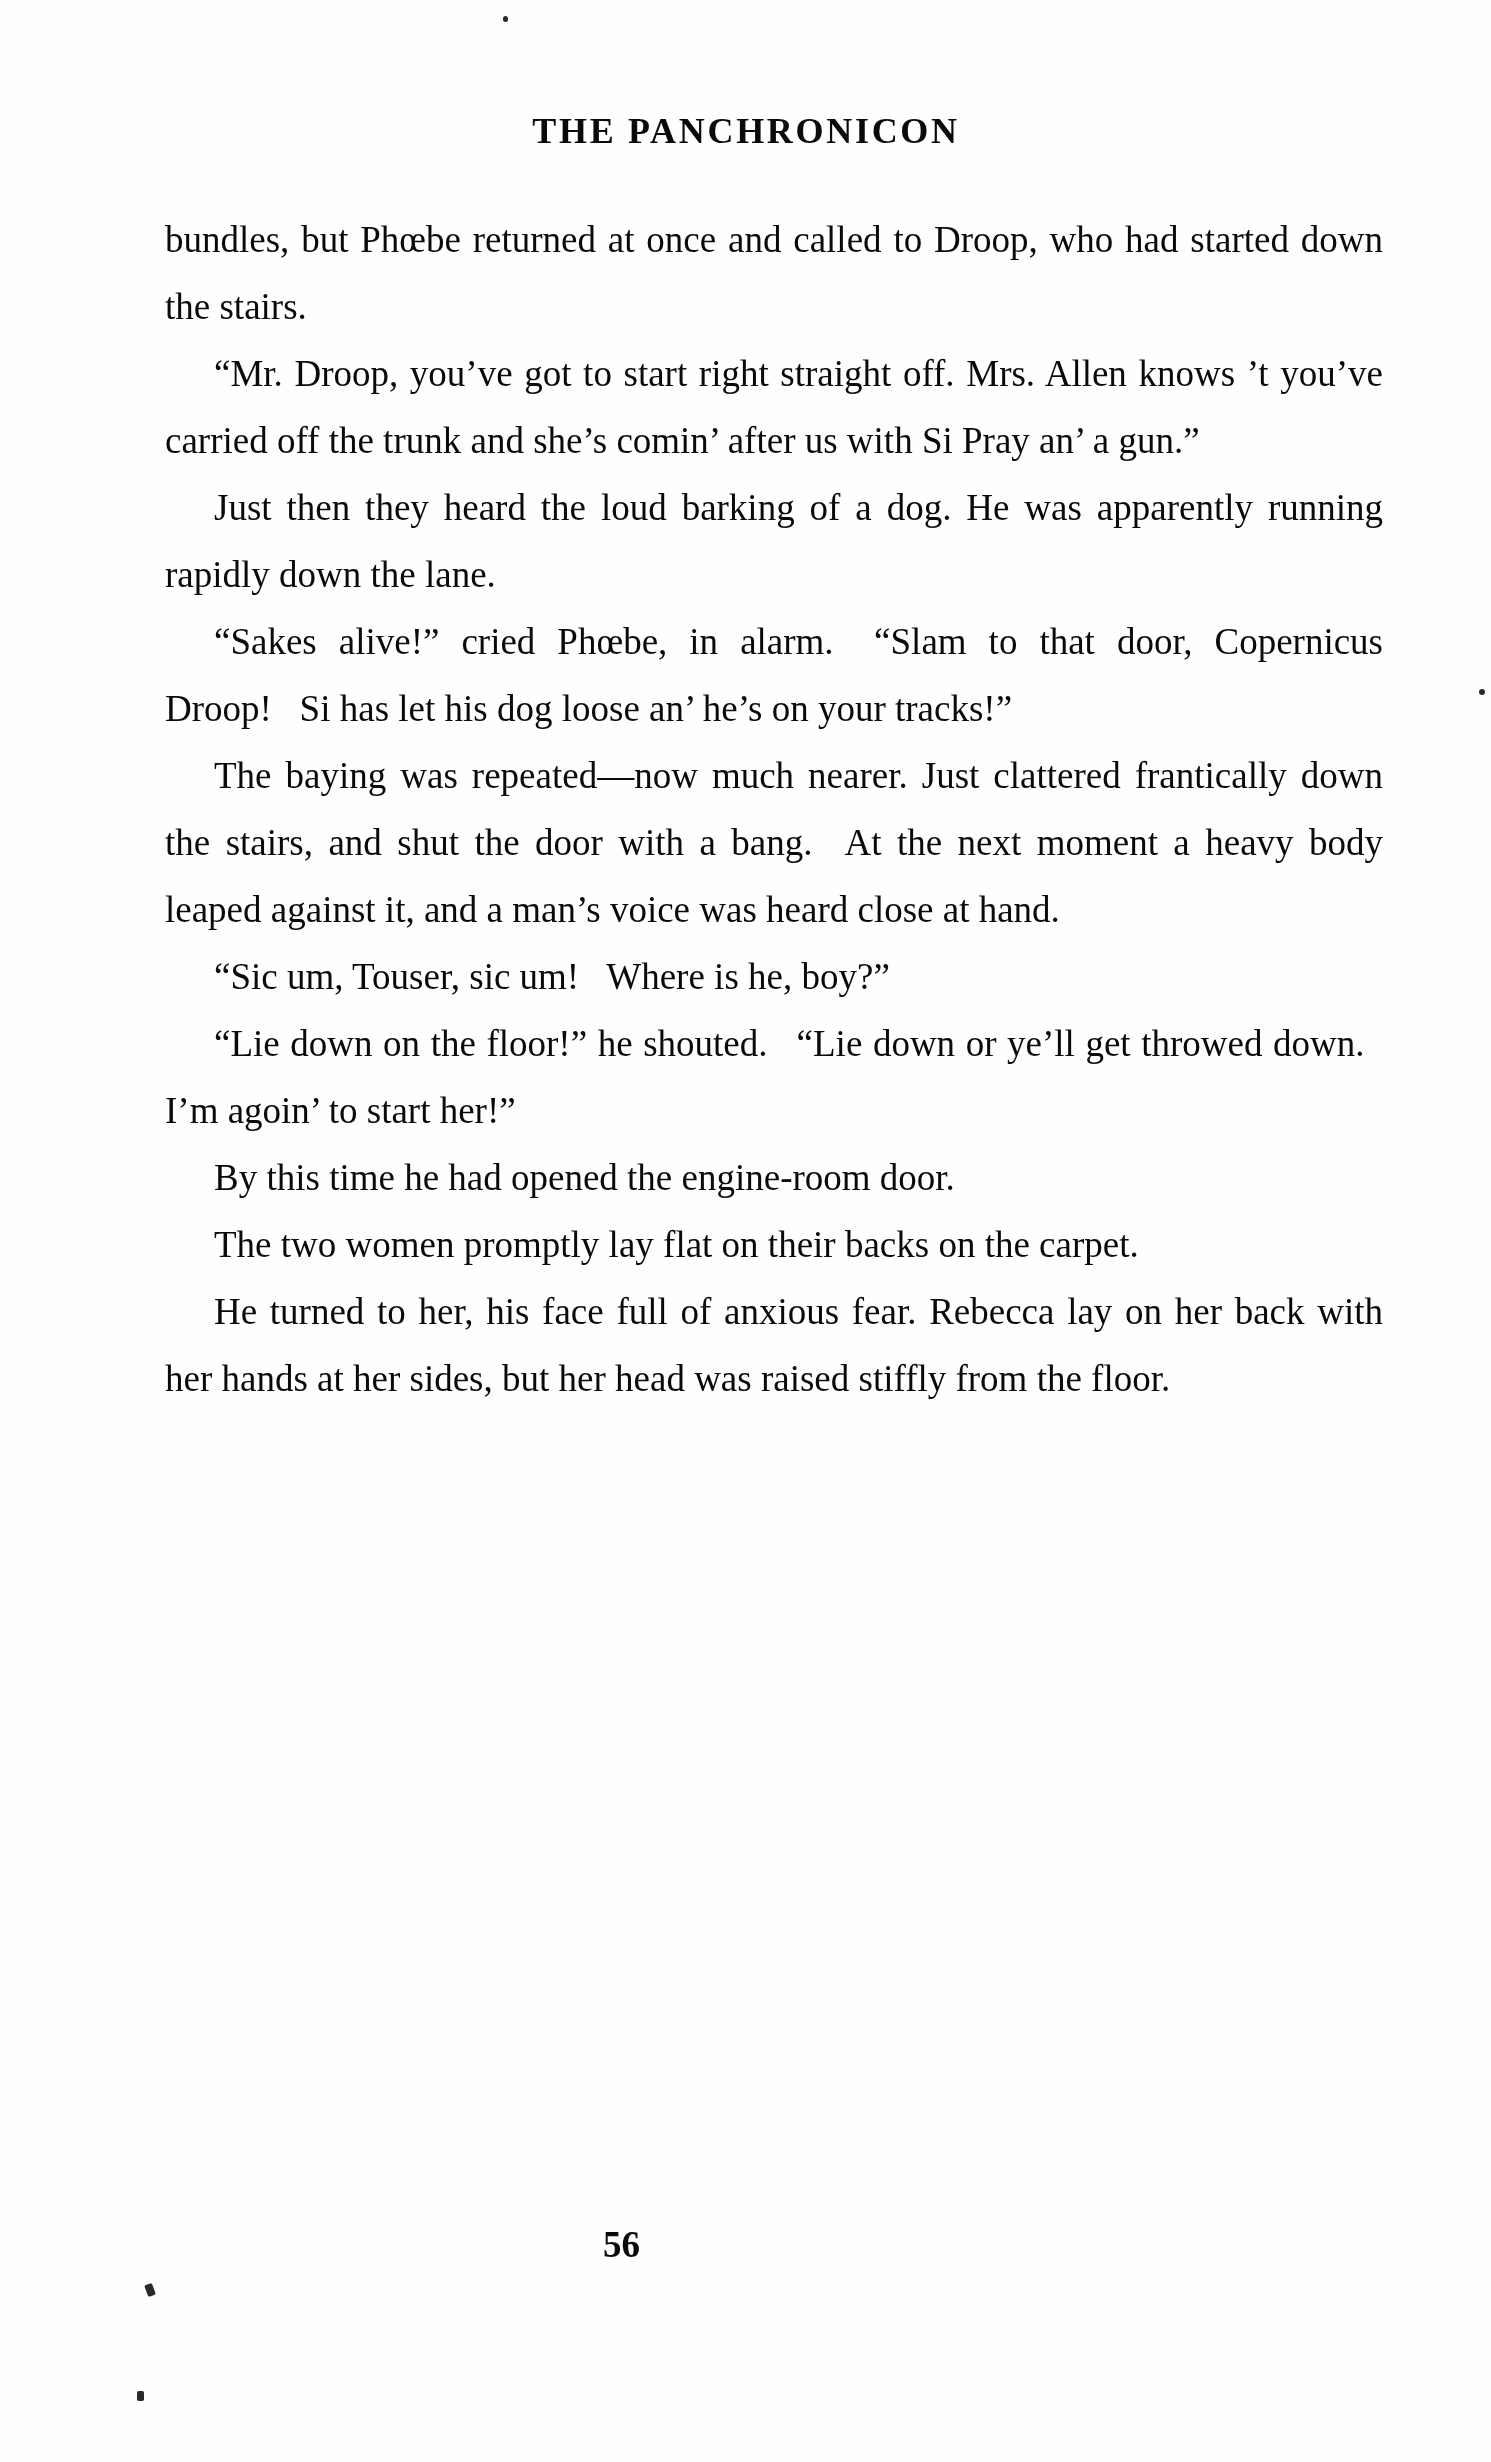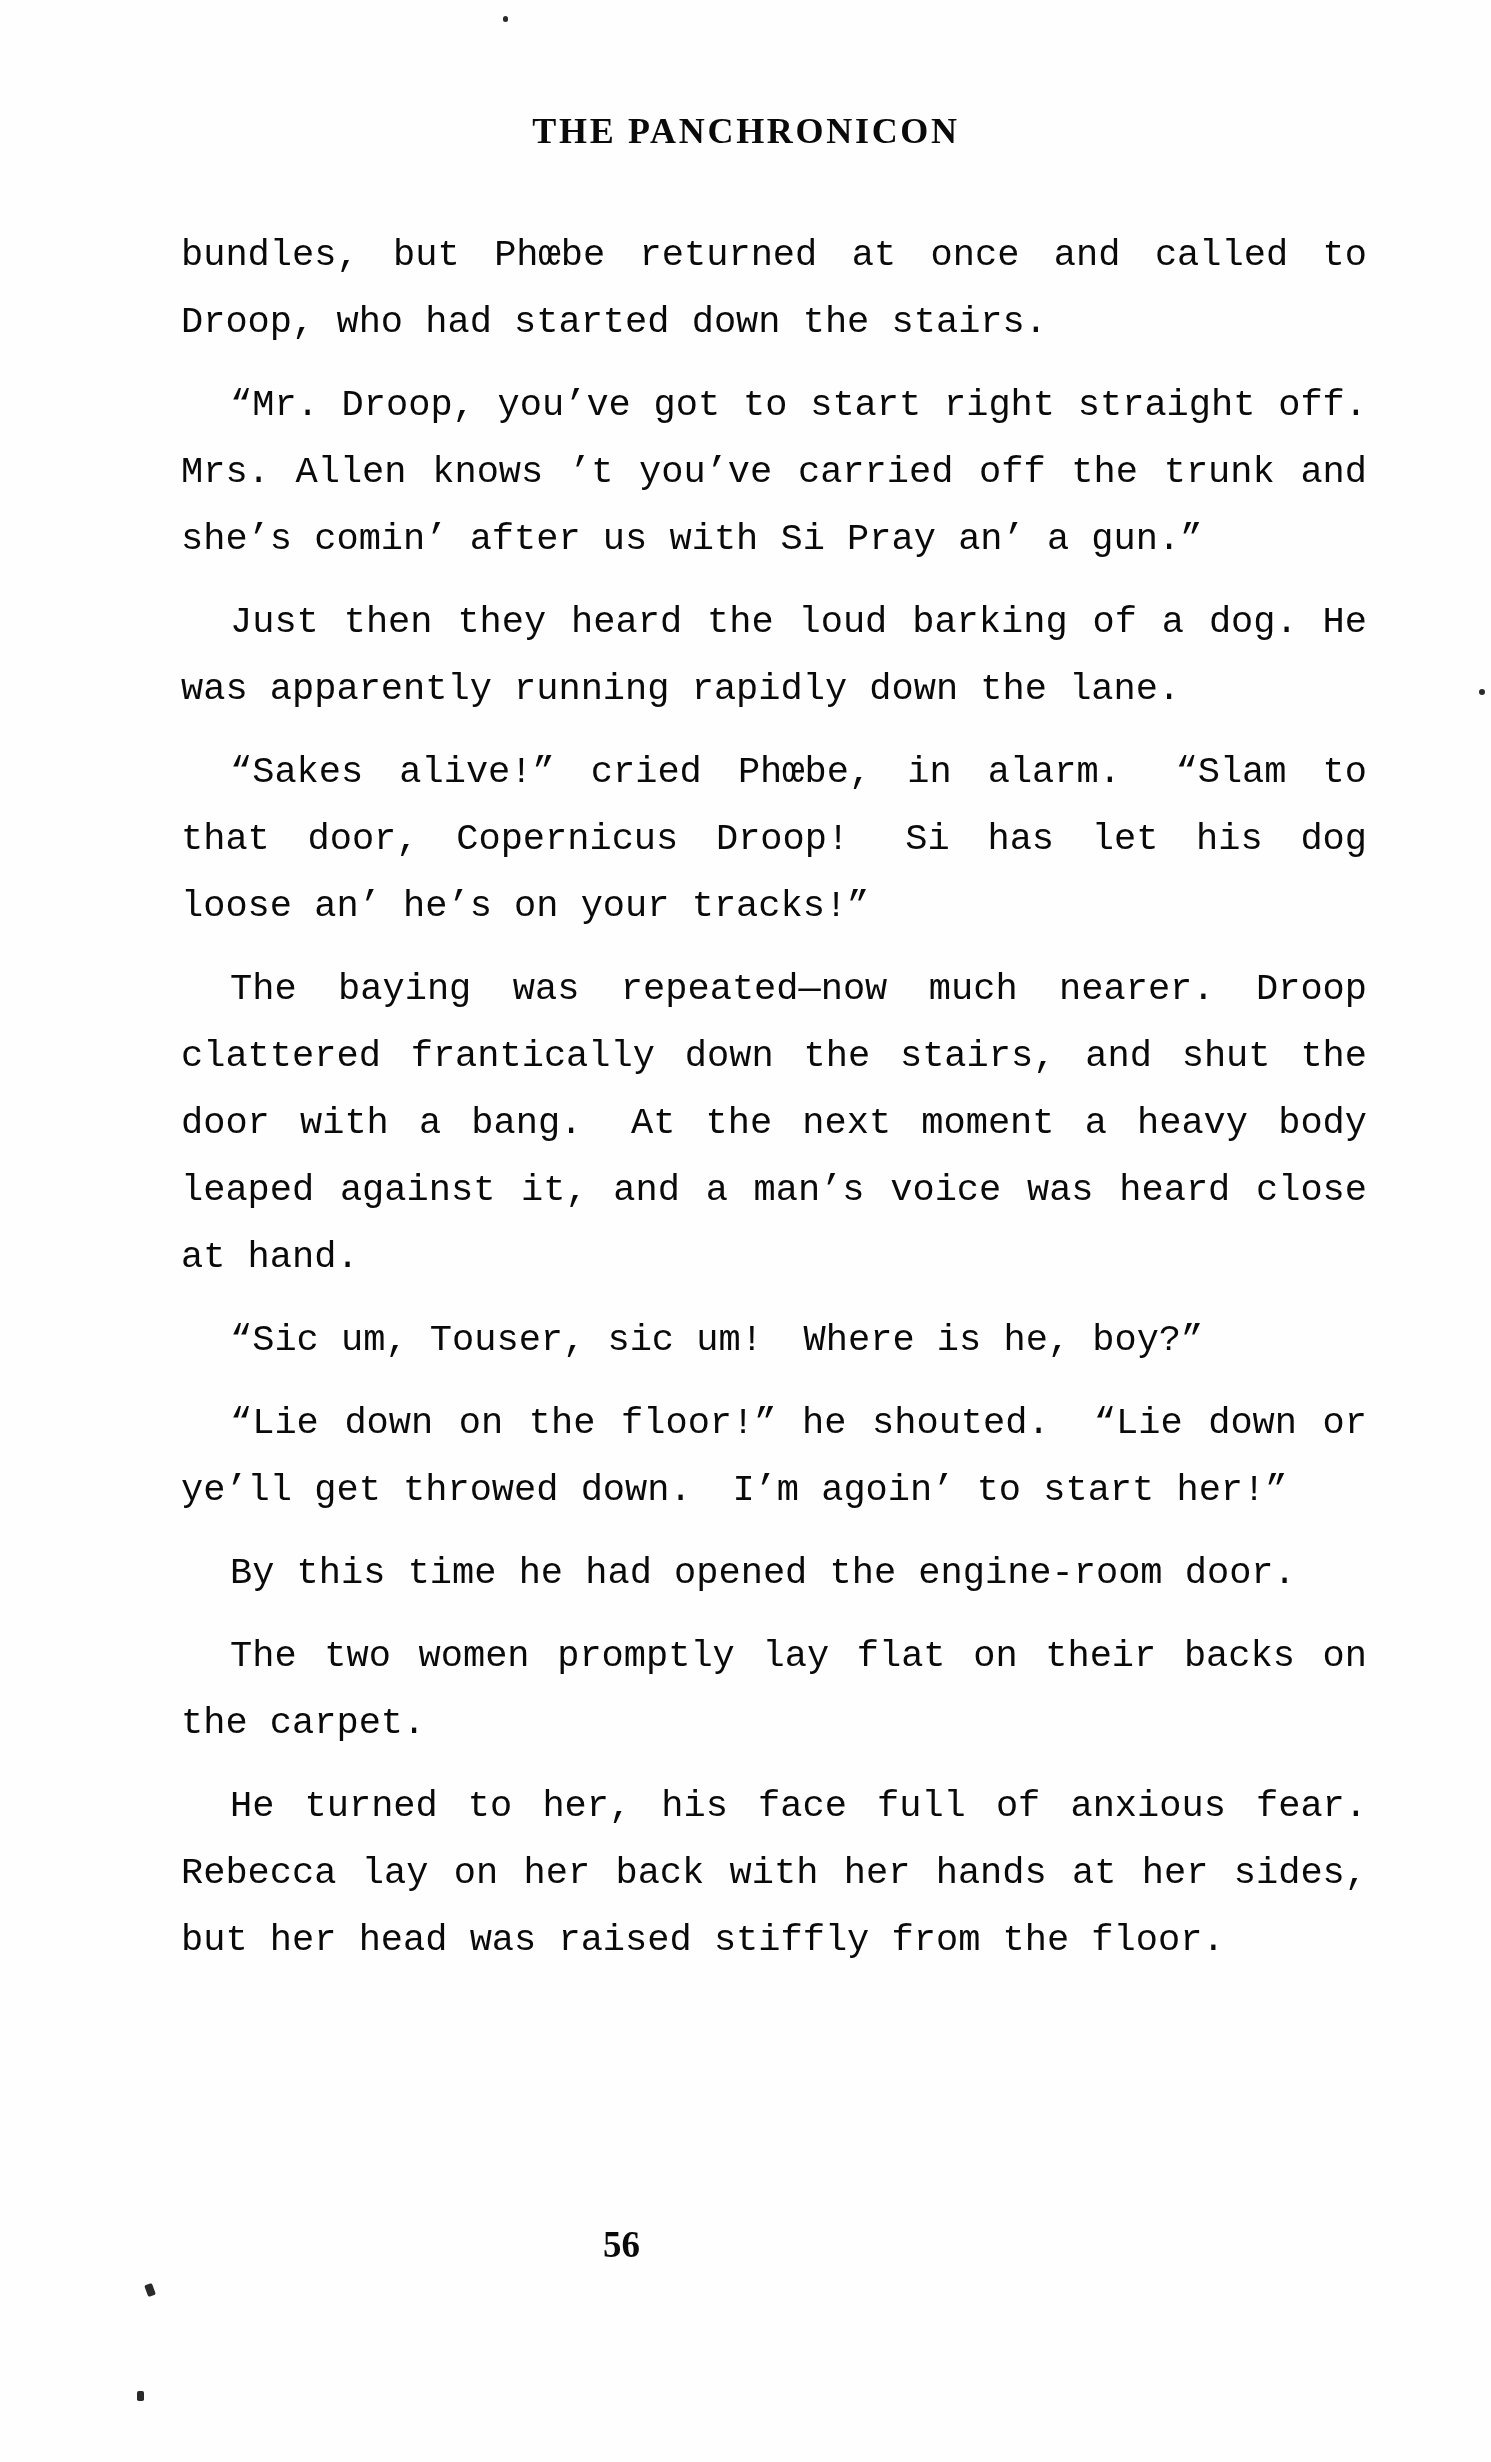--- a/index.html
+++ b/index.html
@@ -38,23 +38,22 @@
     position: absolute;
     top: 206px;
     left: 165px;
     width: 1218px;
     font-size: 37px;
     line-height: 67px;
     text-align: justify;
     text-justify: inter-word;
   }
   .body-text p {
-    margin: 16px;
+    margin: 0;
     text-indent: 49px;
-    font-family: Liberation Mono, monospace;
   }
   .body-text p.noindent {
     text-indent: 0;
   }
   .folio {
     position: absolute;
     top: 2223px;
     left: 0;
     width: 1243px;
     text-align: center;
@@ -76,21 +75,21 @@
 
 <div class="page">
 
   <div class="running-head">THE PANCHRONICON</div>
 
   <div class="body-text">
     <p class="noindent">bundles, but Phœbe returned at once and called to Droop, who had started down the stairs.</p>
     <p>“Mr. Droop, you’ve got to start right straight off. Mrs. Allen knows ’t you’ve carried off the trunk and she’s comin’ after us with Si Pray an’ a gun.”</p>
     <p>Just then they heard the loud barking of a dog. He was apparently running rapidly down the lane.</p>
     <p>“Sakes alive!” cried Phœbe, in alarm.  “Slam to that door, Copernicus Droop!  Si has let his dog loose an’ he’s on your tracks!”</p>
-    <p>The baying was repeated—now much nearer. Droop clattered frantically down the stairs, and shut the door with a bang.  At the next moment a heavy body leaped against it, and a man’s voice was heard close at hand.</p>
+    <p>The baying was repeated—now much nearer. Just clattered frantically down the stairs, and shut the door with a bang.  At the next moment a heavy body leaped against it, and a man’s voice was heard close at hand.</p>
     <p>“Sic um, Touser, sic um!  Where is he, boy?”</p>
     <p>“Lie down on the floor!” he shouted.  “Lie down or ye’ll get throwed down.  I’m agoin’ to start her!”</p>
     <p>By this time he had opened the engine-room door.</p>
     <p>The two women promptly lay flat on their backs on the carpet.</p>
     <p>He turned to her, his face full of anxious fear. Rebecca lay on her back with her hands at her sides, but her head was raised stiffly from the floor.</p>
   </div>
 
   <div class="folio">56</div>
 
   <span class="speck speck-a"></span>

